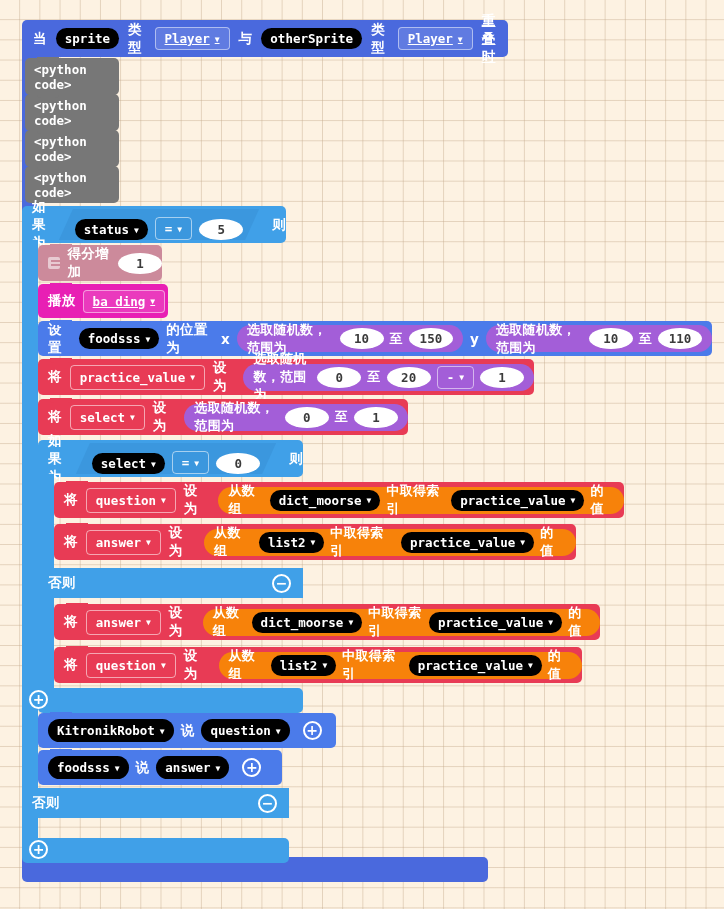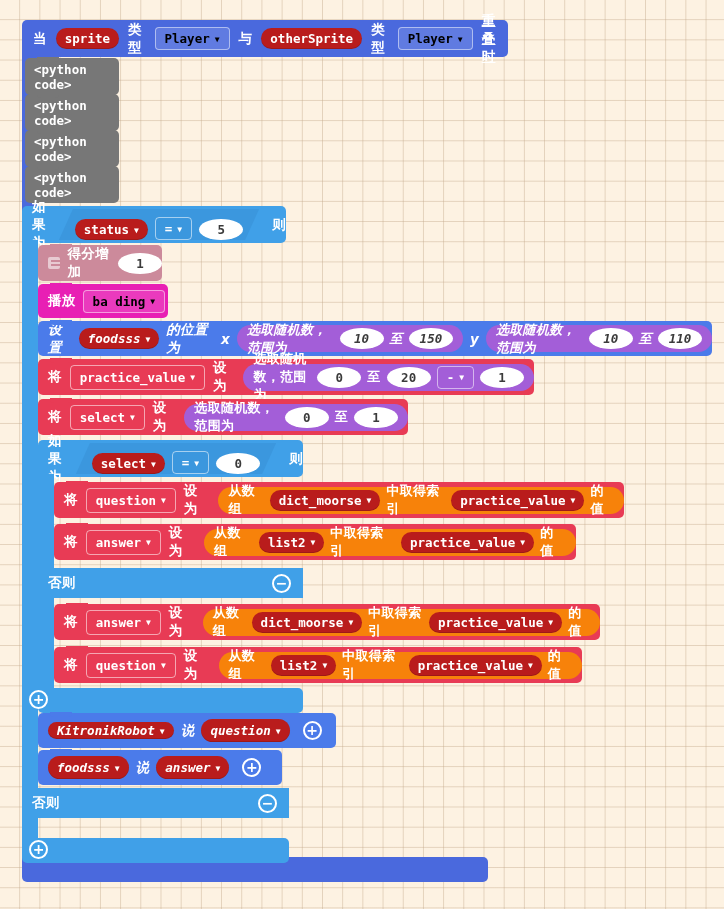--- a/index.html
+++ b/index.html
@@ -22,31 +22,31 @@
   .cn{font-family:"DejaVu Sans","Liberation Sans",sans-serif;font-weight:bold;color:#fff;font-size:13.5px;letter-spacing:.3px;}
   .mono{font-family:"DejaVu Sans Mono","Liberation Mono",monospace;font-weight:bold;font-size:12.5px;}
 
   
   .notch{position:absolute;left:12px;top:-1px;width:22px;height:5px;
          background:inherit;border-radius:0 0 4px 4px;}
 
   
   .pill{display:inline-flex;align-items:center;justify-content:center;
         border-radius:14px;padding:0 9px;height:21px;white-space:nowrap;}
-  .pill-red{background:#b91c1c;color:#fff;box-shadow:inset 0 -1px 0 rgba(0,0,0,.14);}
+  .pill-red{background:#000000;color:#fff;box-shadow:inset 0 -1px 0 rgba(0,0,0,.14);}
   .pill-white{background:#fff;color:#3b3b3b;border-radius:50%/50%;min-width:26px;height:21px;
               font-family:"DejaVu Sans Mono","Liberation Mono",monospace;font-weight:bold;font-size:12.5px;}
   .pill-ghost{background:transparent;border:1px solid rgba(255,255,255,.55);color:#fff;border-radius:4px;}
-  .pill-dd{background:rgba(255,255,255,.12);border:1px solid rgba(255,255,255,.5);color:#000000;border-radius:4px;}
+  .pill-dd{background:rgba(255,255,255,.12);border:1px solid rgba(255,255,255,.5);color:#ffffff;border-radius:4px;text-decoration:underline;}
   .caret{margin-left:5px;font-size:8px;line-height:1;transform:translateY(1px);}
 
   
   .c-event{background:#4a69dd;}
   .c-variables{background:#e83b55;}
-  .c-sprite{background:#4b7bea;font-style:italic;}
+  .c-sprite{background:#4b7bea;}
   .c-music{background:#e81fb4;}
   .c-info{background:#cc8a9b;}
 
   
   #hat{left:22px;top:20px;width:486px;height:37px;border-radius:5px;background:#4a69dd;
        padding-left:11px;gap:9px;}
   #eventTail{left:22px;top:857px;width:466px;height:25px;background:#4a69dd;border-radius:0 5px 5px 5px;}
   #eventSpine{left:22px;top:47px;width:16px;height:820px;background:#4a69dd;}
   #eventTail:after{content:"";position:absolute;left:12px;top:-0px;width:22px;height:0;}
 
@@ -344,21 +344,21 @@
     </span>
   </div>
 
   <div class="blk" id="ifInFoot"></div>
   <div class="circ circ-solid" style="left:29px;top:690px">
       <span>+</span>
     </div>
 
   <div class="blk row c-sprite" style="left:38px;top:713px;width:298px;height:35px;gap:7px">
     <div class="notch" style="background:#4b7bea"></div>
-    <span class="pill pill-red mono" style="height:17px">
+    <span class="pill pill-red mono" style="height:23px">
       <span>KitronikRobot</span>
       <span class="caret">▼</span>
     </span>
     <span class="cn">说</span>
     <span class="pill pill-red mono" style="height:23px">
       <span>question</span>
       <span class="caret">▼</span>
     </span>
     <span class="circ" style="position:relative;right:auto;top:auto;margin-left:6px">
         <span>+</span>

